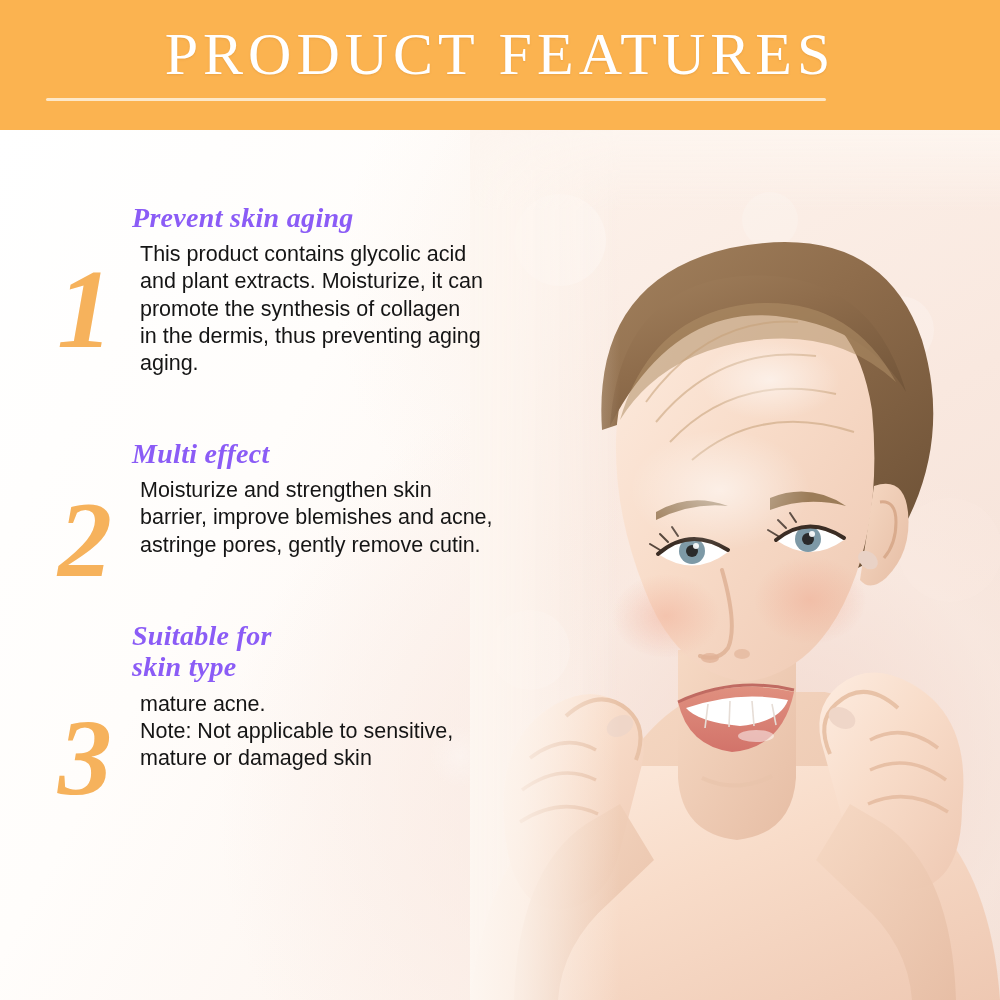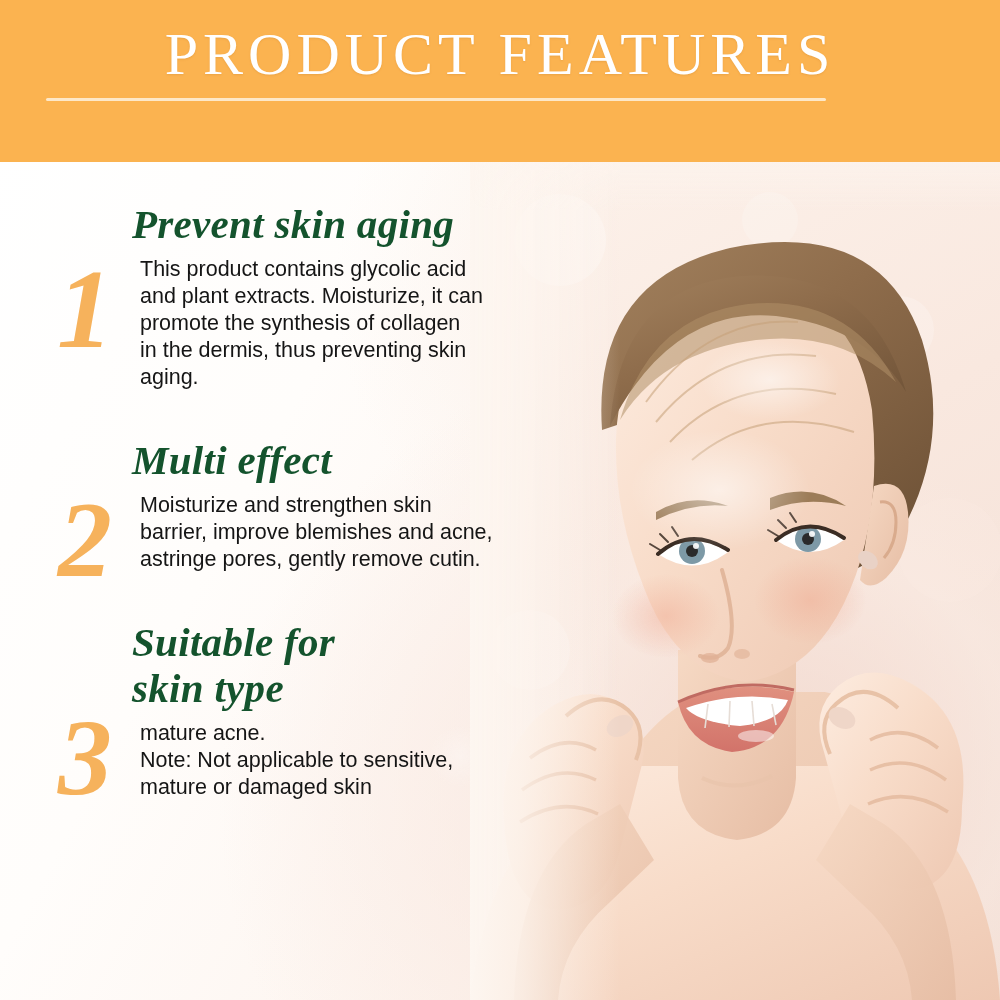--- a/index.html
+++ b/index.html
@@ -36,21 +36,21 @@
       radial-gradient(circle 66px at 70% 88%, rgba(246,226,214,0.55) 0%, rgba(255,255,255,0) 70%),
       radial-gradient(circle 44px at 46% 72%, rgba(255,255,255,0.5) 0%, rgba(255,255,255,0) 70%),
       radial-gradient(circle 30px at 55% 40%, rgba(255,255,255,0.45) 0%, rgba(255,255,255,0) 72%);
   }
 
   
   .banner {
     position: absolute;
     left: 0; top: 0;
     width: 1000px;
-    height: 162px;
+    height: 130px;
     background: #fbb350;
     overflow: hidden;
   }
   .banner-title {
     position: absolute;
     left: 0; right: 0;
     top: 24px;
     text-align: center;
     color: #ffffff;
     font-family: "Liberation Serif", "DejaVu Serif", serif;
@@ -101,25 +101,25 @@
   }
   .num-1 { margin-top: 56px; font-size: 112px; }
   .num-2 { margin-top: 52px; font-size: 108px; }
   .num-3 { margin-top: 88px; font-size: 108px; }
 
   .feature-body {
     flex: 1 1 auto;
     padding-left: 4px;
   }
   .feature-head {
-    color: #14532d;
+    color: #8b5cf6;
     font-family: "Liberation Serif", "DejaVu Serif", serif;
     font-style: italic;
     font-weight: 700;
-    font-size: 41px;
+    font-size: 28px;
     line-height: 1.12;
     margin: 0 0 6px 0;
     letter-spacing: 0.3px;
   }
   .feature-head .l2 { display: block; }
   .feature-text {
     color: #151515;
     font-family: "Liberation Sans", sans-serif;
     font-size: 21.5px;
     font-weight: 400;
@@ -320,21 +320,21 @@
     <div class="feature feature-1">
       <div class="num num-1">1</div>
       <div class="feature-body">
         <h2 class="feature-head">
           <span>Prevent skin aging</span>
         </h2>
         <p class="feature-text">
           <span class="line">This product contains glycolic acid</span>
           <span class="line">and plant extracts. Moisturize, it can</span>
           <span class="line">promote the synthesis of collagen</span>
-          <span class="line">in the dermis, thus preventing skin</span>
+          <span class="line">in the dermis, thus preventing aging</span>
           <span class="line">aging.</span>
         </p>
       </div>
     </div>
 
     <div class="feature feature-2">
       <div class="num num-2">2</div>
       <div class="feature-body">
         <h2 class="feature-head">
           <span>Multi effect</span>

